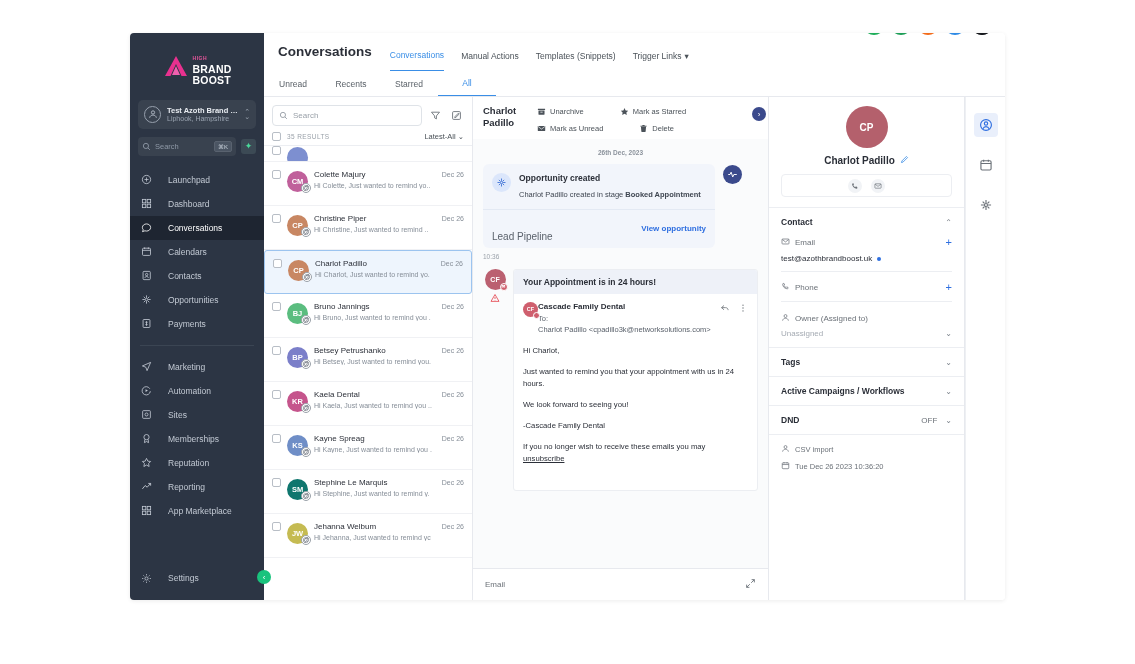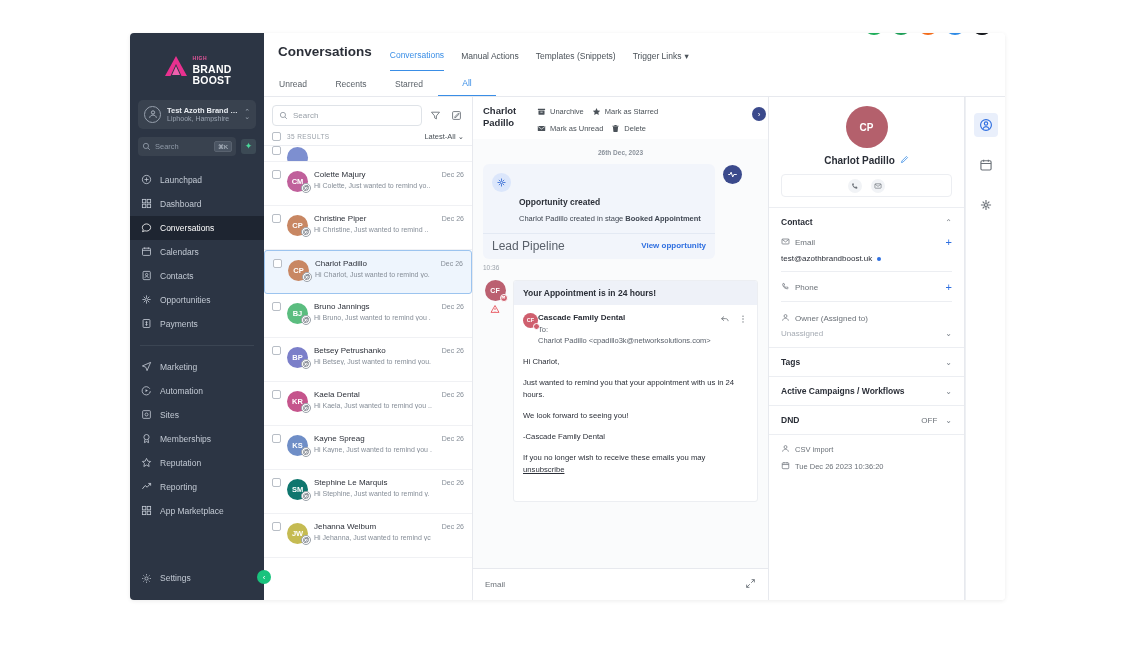--- a/index.html
+++ b/index.html
@@ -64,21 +64,21 @@
     background: #4b5563; color: #cbd3dd; font-size: 6px; border-radius: 2px;
     padding: 1px 3px; border: 1px solid #59626f;
   }
   .spark {
     width: 15px; height: 15px; border-radius: 3px; background: #3c4a55;
     display: flex; align-items: center; justify-content: center; color: #4ad99a; font-size: 9px;
   }
 
   .nav { flex: 1; overflow: hidden; }
   .nav-item {
-    display: flex; align-items: center; gap: 8px;
+    display: flex; align-items: center; gap: 16px;
     padding: 0 10px; height: 24px; font-size: 8.5px; color: #c3cad4; cursor: pointer;
   }
   .nav-item.active { background: #1e2531; color: #fff; }
   .nav-ic { width: 12px; height: 12px; display:flex; align-items:center; justify-content:center; flex:0 0 12px;}
   .nav-ic svg { display:block; }
   .nav-sep { height:1px; background:#3b4553; margin: 9px 10px; }
   .nav-bottom { padding-bottom: 10px; }
 
   .collapse-btn {
     position: absolute; right: -7px; bottom: 16px;
@@ -175,47 +175,47 @@
   .cl-body { flex:1; min-width:0; }
   .cl-name { font-size: 8px; color: #2b2f38; font-weight: 500; white-space:nowrap; overflow:hidden; text-overflow:ellipsis;}
   .cl-snip { font-size: 7px; color: #868e98; white-space:nowrap; overflow:hidden; text-overflow:ellipsis; margin-top:3px;}
   .cl-date { font-size: 7px; color: #868e98; flex:0 0 auto; margin-top:1px;}
 
   
   .thread { flex:1; display:flex; flex-direction:column; min-width:0; border-right:1px solid #e7e9ee;}
   .th-head { display:flex; align-items:flex-start; padding: 8px 10px 6px; gap: 8px; position:relative;}
   .th-name { font-size: 9.5px; font-weight:700; color:#2b2f38; width: 46px; line-height:1.25; flex:0 0 46px;}
   .th-actions { display:flex; flex-direction:column; gap: 8px; padding-top:2px; }
-  .th-arow { display:flex; gap: 8px; }
+  .th-arow { display:flex; gap: 36px; }
   .th-act { display:flex; align-items:center; gap:4px; font-size:7.5px; color:#4b5259; cursor:pointer;}
   .th-act .ti { color:#4b5259; display:flex; }
   .th-next {
     position:absolute; right: 2px; top: 10px;
     width:14px; height:14px; border-radius:50%; background:#3b4a8c; color:#fff;
     display:flex; align-items:center; justify-content:center; font-size:8px; cursor:pointer;
   }
   .th-body { flex:1; background:#fafbfc; padding: 6px 10px 0; overflow:hidden; position:relative; }
   .th-datechip { text-align:center; font-size:6.5px; color:#8b929b; margin: 4px 0 8px; font-weight:700;}
   .opp-row { display:flex; align-items:flex-start; gap:8px; }
   .opp-card {
     background:#f2f5fb; border-radius:6px; width: 232px; overflow:hidden;
   }
   .opp-top { display:flex; gap:8px; padding: 9px 9px 8px; }
   .opp-ic {
     width:19px; height:19px; border-radius:50%; background:#dbe6fb;
     display:flex; align-items:center; justify-content:center; flex:0 0 19px; color:#3b6fd4;
   }
-  .opp-t { font-size: 8.5px; font-weight:700; color:#2b2f38;margin-top:24px; }
+  .opp-t { font-size: 8.5px; font-weight:700; color:#2b2f38; }
   .opp-d { font-size: 7.5px; color:#3f4651; margin-top:7px; line-height:1.45; }
   .opp-d b { font-weight:700; }
   .opp-foot {
     border-top: 1px solid #e3e9f3; padding: 5px 9px 6px;
     display:flex; justify-content:space-between; align-items:center;
   }
-  .opp-pipe { font-size:12px; color:#5a616b;}
+  .opp-pipe { font-size:10px; color:#5a616b;margin-top:16px;}
   .opp-link { font-size:8px; color:#2f6fe0; font-weight:700; cursor:pointer;}
   .pulse-ic {
     width:19px; height:19px; border-radius:50%; background:#3b4a8c; color:#fff;
     display:flex; align-items:center; justify-content:center; flex:0 0 19px; font-size:9px;
     margin-top:1px;
   }
   .th-time { font-size:6.5px; color:#9aa1a9; margin: 5px 0 9px; }
 
   .msg-row { display:flex; gap:6px; align-items:flex-start; }
   .msg-av-col { width: 24px; flex:0 0 24px; display:flex; flex-direction:column; align-items:center; gap:3px;}

